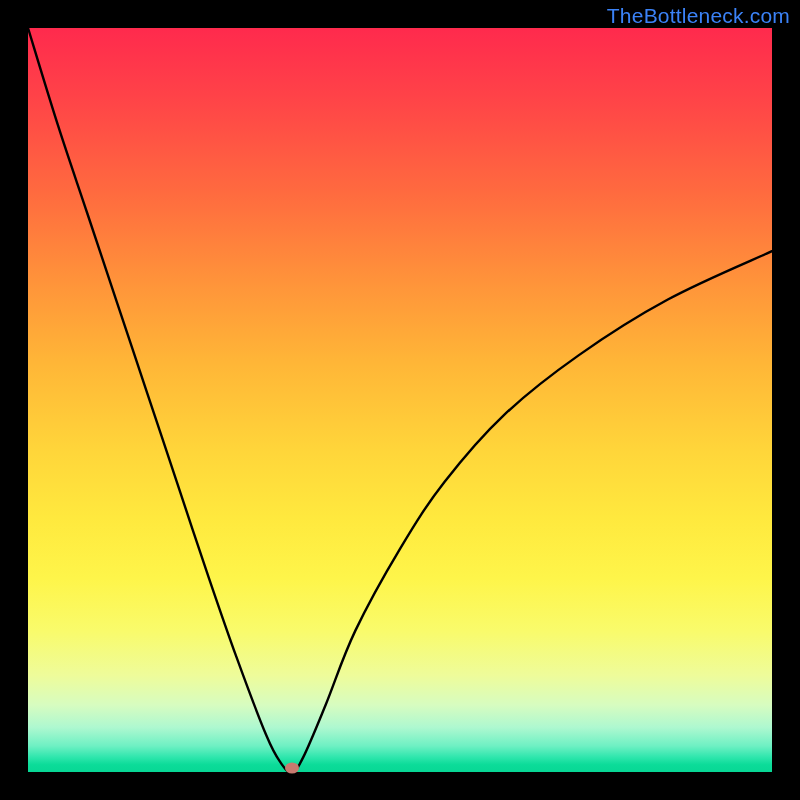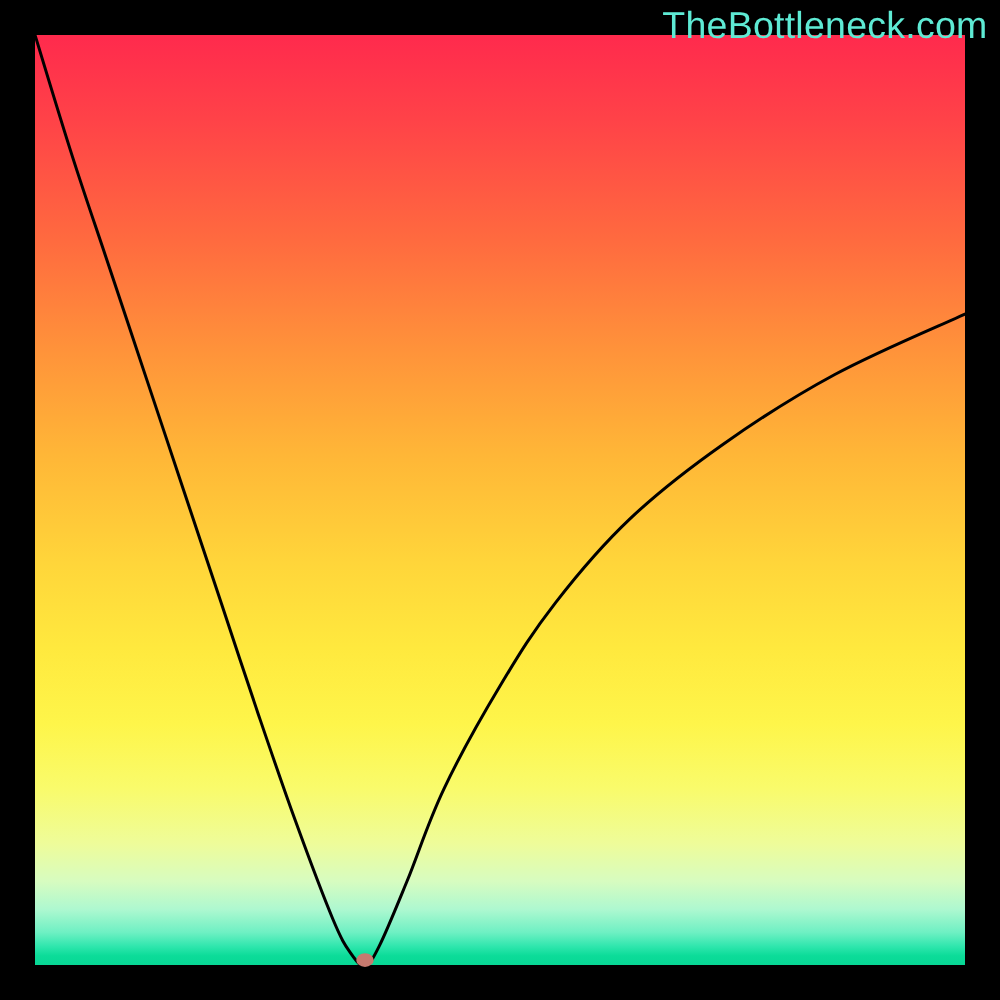--- a/index.html
+++ b/index.html
@@ -39,22 +39,22 @@
       #6ef0c3 96.5%,
       #2fe6ad 98%,
       #0cdc99 99%,
       #07d795 100%
     );
   }
   .watermark {
     position: absolute;
     top: 4px;
     right: 10px;
-    color: #5eead4;
-    font-size: 30px;
+    color: #3b82f6;
+    font-size: 21px;
     letter-spacing: 0.2px;
     user-select: none;
   }
   svg.curve {
     position: absolute;
     left: 0;
     top: 0;
     width: 744px;
     height: 744px;
   }

